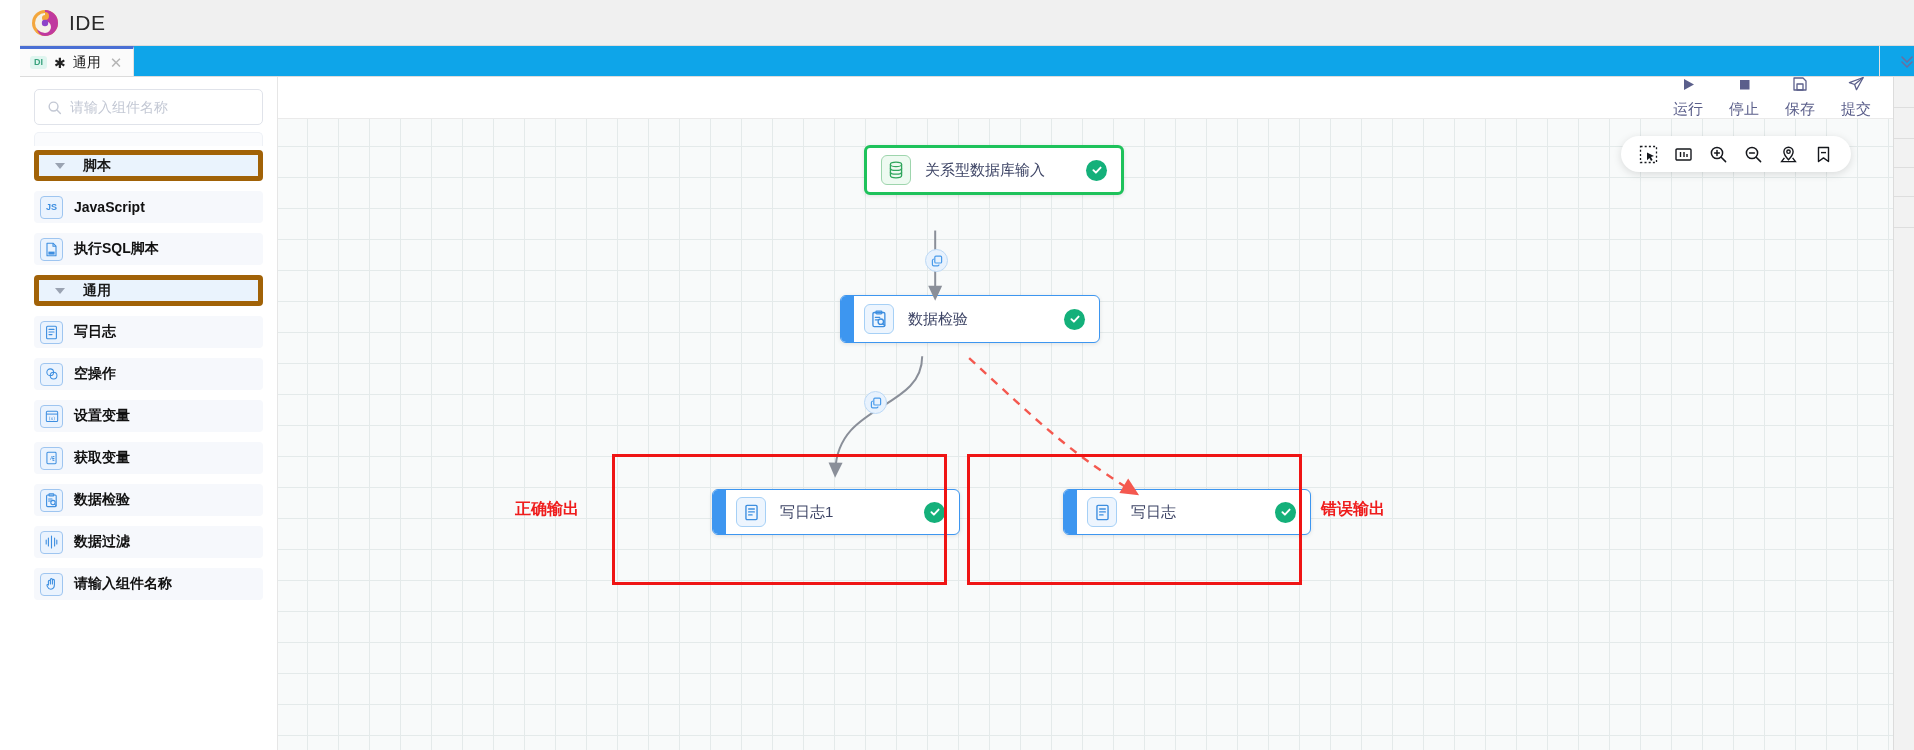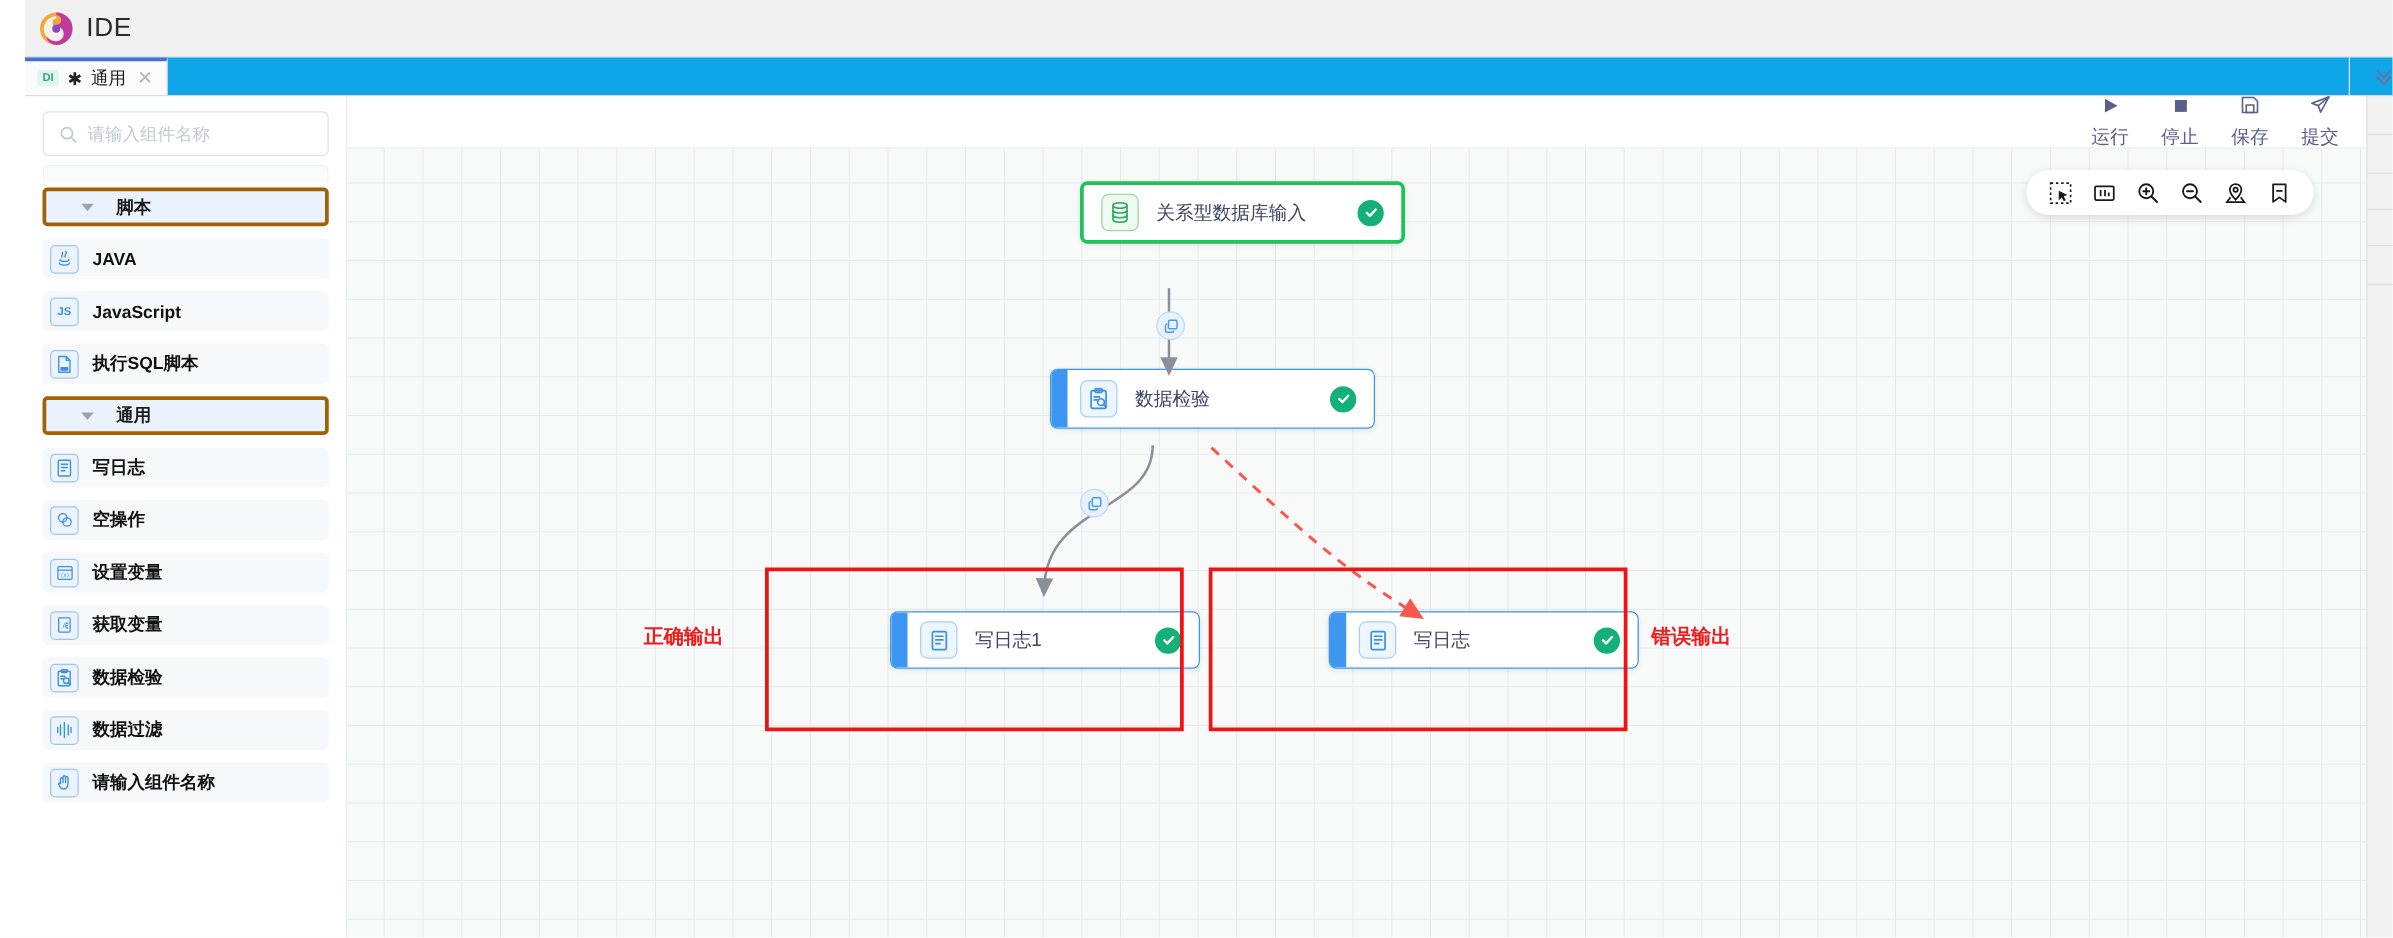--- a/index.html
+++ b/index.html
@@ -84,23 +84,23 @@
   }
   .search-box input::placeholder { color: #c3c8d4; }
   .search-icon { color: #c3c8d4; flex: none; display:block; }
 
   .palette { flex: 1; overflow: hidden; padding: 0 14px 0 14px; }
   .pal-partial {
     height: 14px; border: 1px solid #eef1f6; border-bottom: none;
     border-radius: 5px 5px 0 0; background: #fafbfd; margin-bottom: 4px;
   }
   .group-header {
-    height: 31px; border: 3px solid #a16207; background: #eaf3fd;
+    height: 31px; border: 5px solid #a16207; background: #eaf3fd;
     border-radius: 4px; display: flex; align-items: center;
-    padding-left: 28px; gap: 18px; margin-bottom: 10px;
+    padding-left: 16px; gap: 18px; margin-bottom: 10px;
   }
   .caret { width: 0; height: 0; border-left: 5px solid transparent; border-right: 5px solid transparent; border-top: 6px solid #9aa3b2; }
   .group-title { font-size: 14px; color: #1b1b1b; font-weight: bold; }
 
   .pal-item {
     height: 32px; background: #f6f8fc; border-radius: 4px;
     display: flex; align-items: center; gap: 11px;
     padding-left: 6px; margin-bottom: 10px;
   }
   .pal-ico {
@@ -249,31 +249,20 @@
       </div>
 
       <div class="palette">
         <div class="pal-partial"></div>
 
         <div class="group-header">
           <span class="caret"></span>
           <span class="group-title">脚本</span>
         </div>
 
-        <div class="pal-item">
-          <span class="pal-ico">
-            <svg width="13" height="14" viewBox="0 0 14 15" fill="none" stroke="currentColor" stroke-width="1.1" stroke-linecap="round">
-              <path d="M5 2c2 1.6-1.6 2.6 0 4.2"></path>
-                <path d="M8 1.2c2.3 1.9-1.8 3-.2 4.9"></path>
-              <path d="M3.4 8.2c-1 .9 1.4 1.6 3.6 1.6s4.6-.7 3.6-1.6"></path>
-              <path d="M2.6 11c0 1.2 2 2 4.4 2s4.4-.8 4.4-2"></path>
-            </svg>
-          </span>
-          <span class="pal-label">JAVA</span>
-        </div>
 
         <div class="pal-item">
           <span class="pal-ico">
               <span class="tiny">JS</span>
             </span>
           <span class="pal-label">JavaScript</span>
         </div>
 
         <div class="pal-item">
           <span class="pal-ico">

